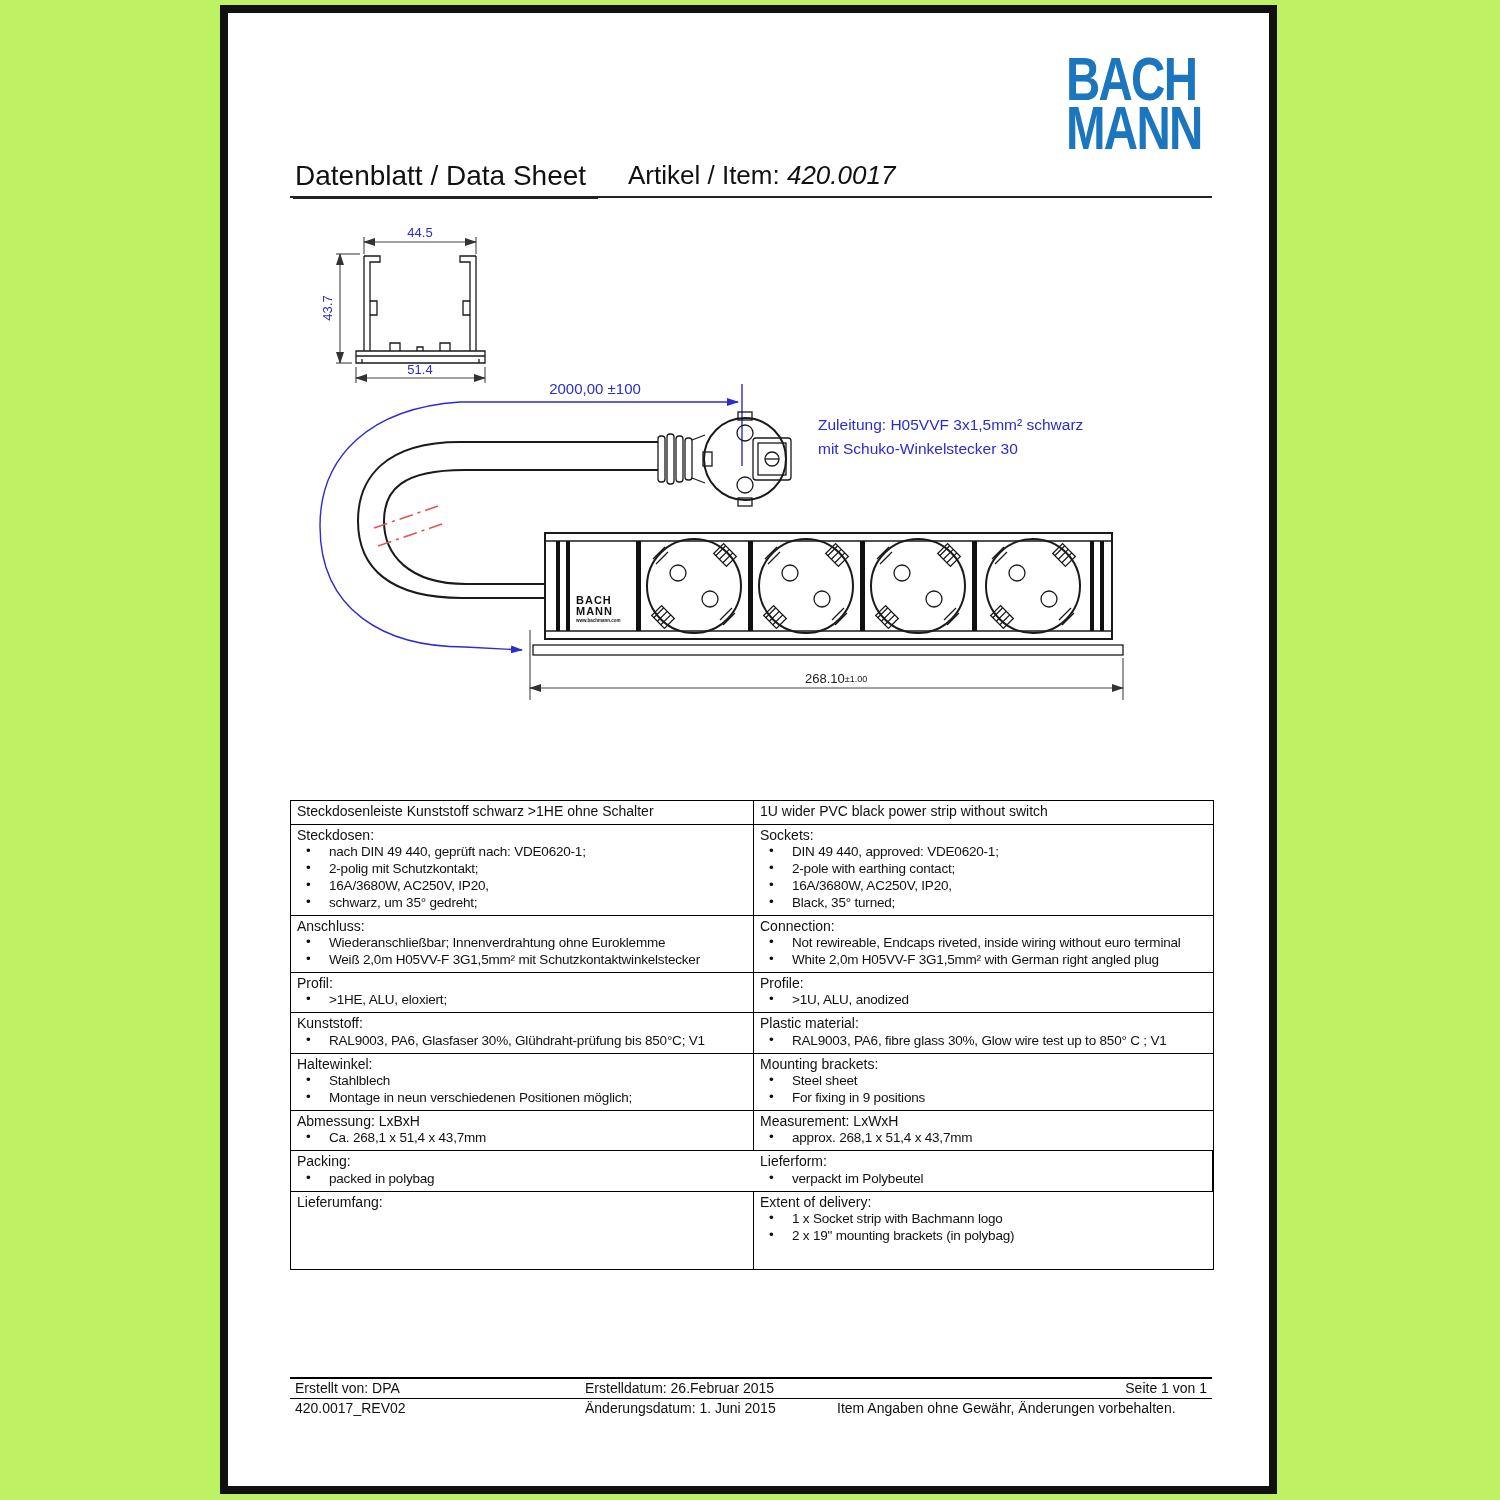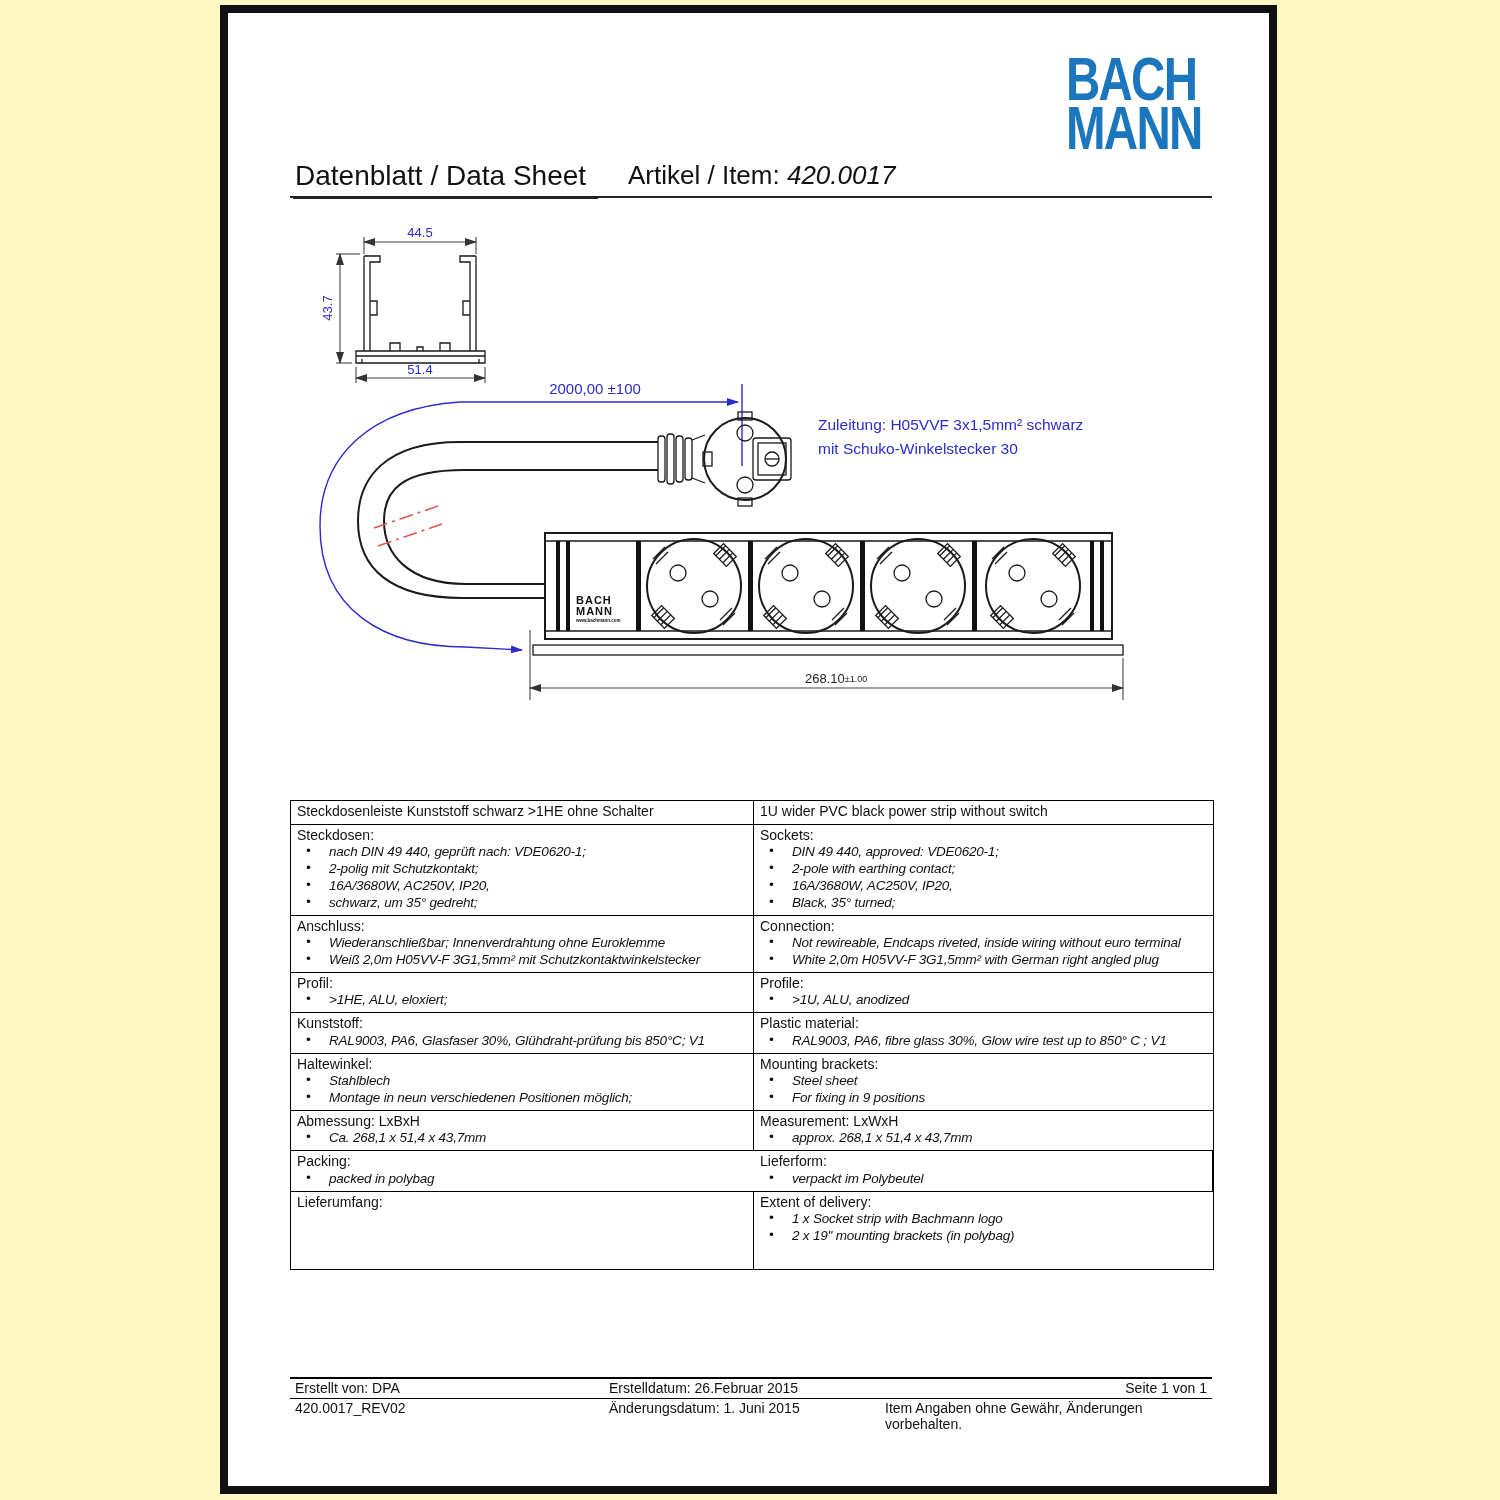--- a/index.html
+++ b/index.html
@@ -1,16 +1,16 @@
 <!DOCTYPE html>
 <html><head>
 <meta charset="utf-8">
 <style>
   html,body{margin:0;padding:0;background:#fff;}
-  .canvas{position:relative;width:1500px;height:1500px;background:#fef9c3;overflow:hidden;
+  .canvas{position:relative;width:1500px;height:1500px;background:#bef264;overflow:hidden;
           font-family:"Liberation Sans","DejaVu Sans",sans-serif;color:#111;}
   .page-frame{position:absolute;left:220px;top:5px;width:1041px;height:1473px;
               border:8px solid #111;background:#fff;}
   
   .logo{position:absolute;left:1066px;top:54px;color:#1b76bd;font-weight:700;
         font-size:54px;line-height:0.82;letter-spacing:-2px;
         transform:scale(0.88,1.12);transform-origin:top left;}
   
   .hdr-title{position:absolute;left:293px;top:160px;font-size:28px;
              border-bottom:3px solid #222;padding:0 12px 4px 2px;}
@@ -30,27 +30,27 @@
   .redbrk{stroke:#e05555;stroke-width:1.6;fill:none;stroke-dasharray:14 5 3 5;}
   
   .spec-table{position:absolute;left:290px;top:800px;width:922px;
               border:1.5px solid #000;font-size:14px;line-height:1.25;}
   .t-row{display:grid;grid-template-columns:463px 1fr;}
   .t-row + .t-row{border-top:1.5px solid #000;}
   .t-cell{padding:2px 6px 3px 6px;}
   .t-left{border-right:1.5px solid #000;}
   .t-title{font-weight:normal;}
   .t-items{list-style:none;margin:0;padding:0;font-size:13.5px;letter-spacing:-0.2px;}
-  .t-items li{position:relative;padding-left:32px;font-style:italic;}
+  .t-items li{position:relative;padding-left:32px;}
   .t-items li::before{content:"\2022";position:absolute;left:9px;top:-1px;}
   .row-last{padding-bottom:0;}
   .row-last .t-cell{padding-bottom:24px;}
   
   .footer{position:absolute;left:290px;top:1377px;width:922px;font-size:14px;}
-  .f-row{display:flex;padding:1px 5px 2px 5px;gap:24px;}
+  .f-row{display:flex;padding:1px 5px 2px 5px;}
   .f-row1{border-top:2px solid #000;border-bottom:1.5px solid #000;}
   .f-c1{flex:0 0 290px;}
   .f-c2{flex:0 0 252px;}
   .f-c3{flex:1 1 auto;}
   .right{text-align:right;}
 </style>
 </head>
 <body>
 
 <div class="canvas">

